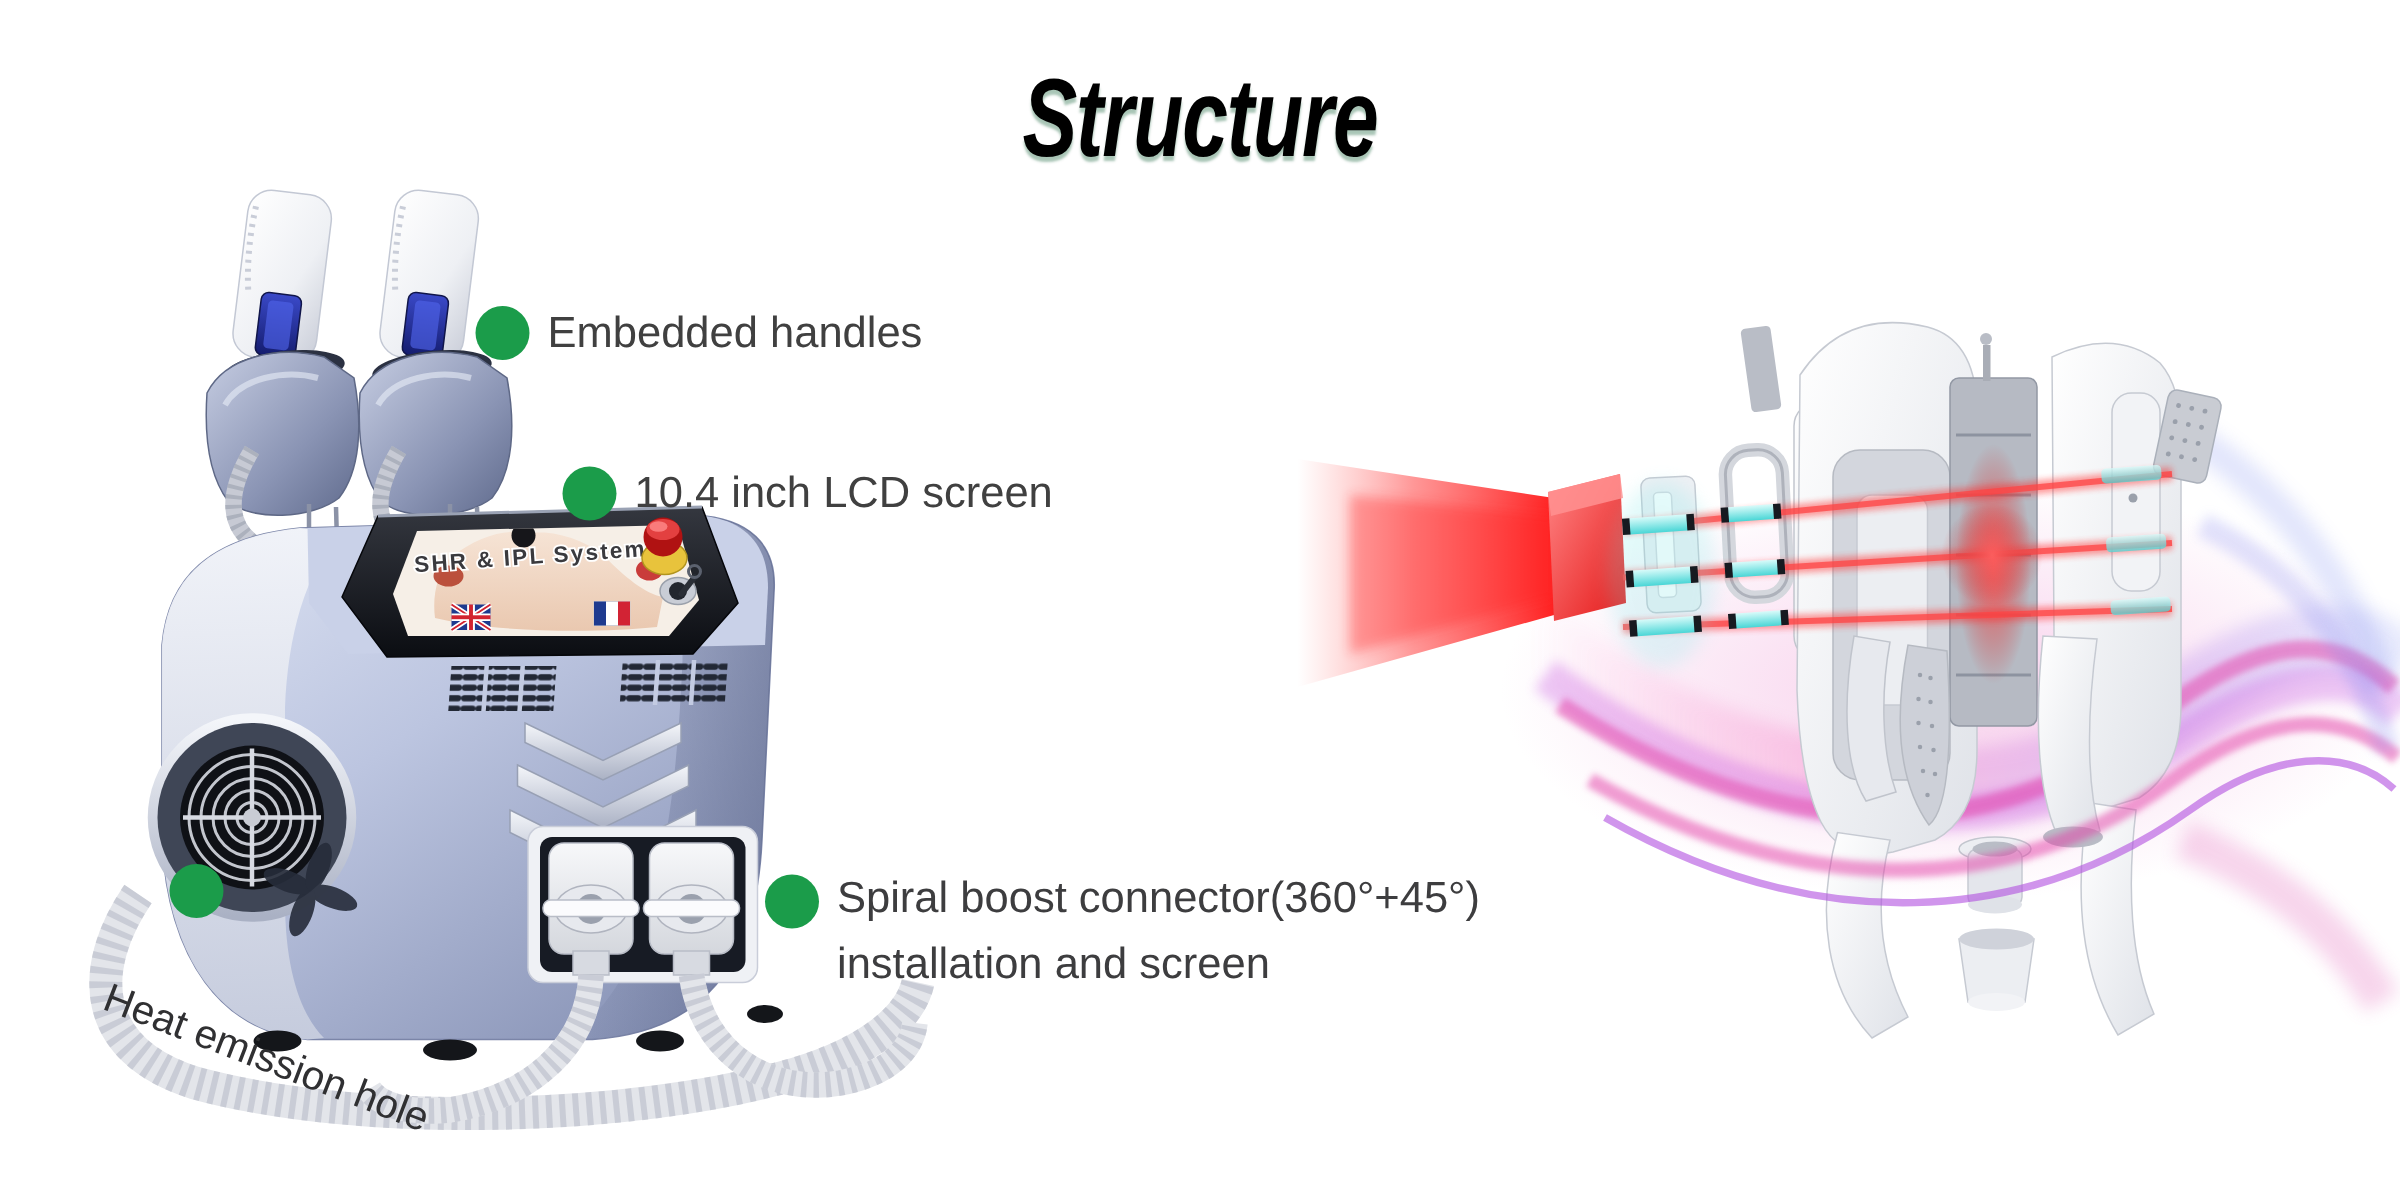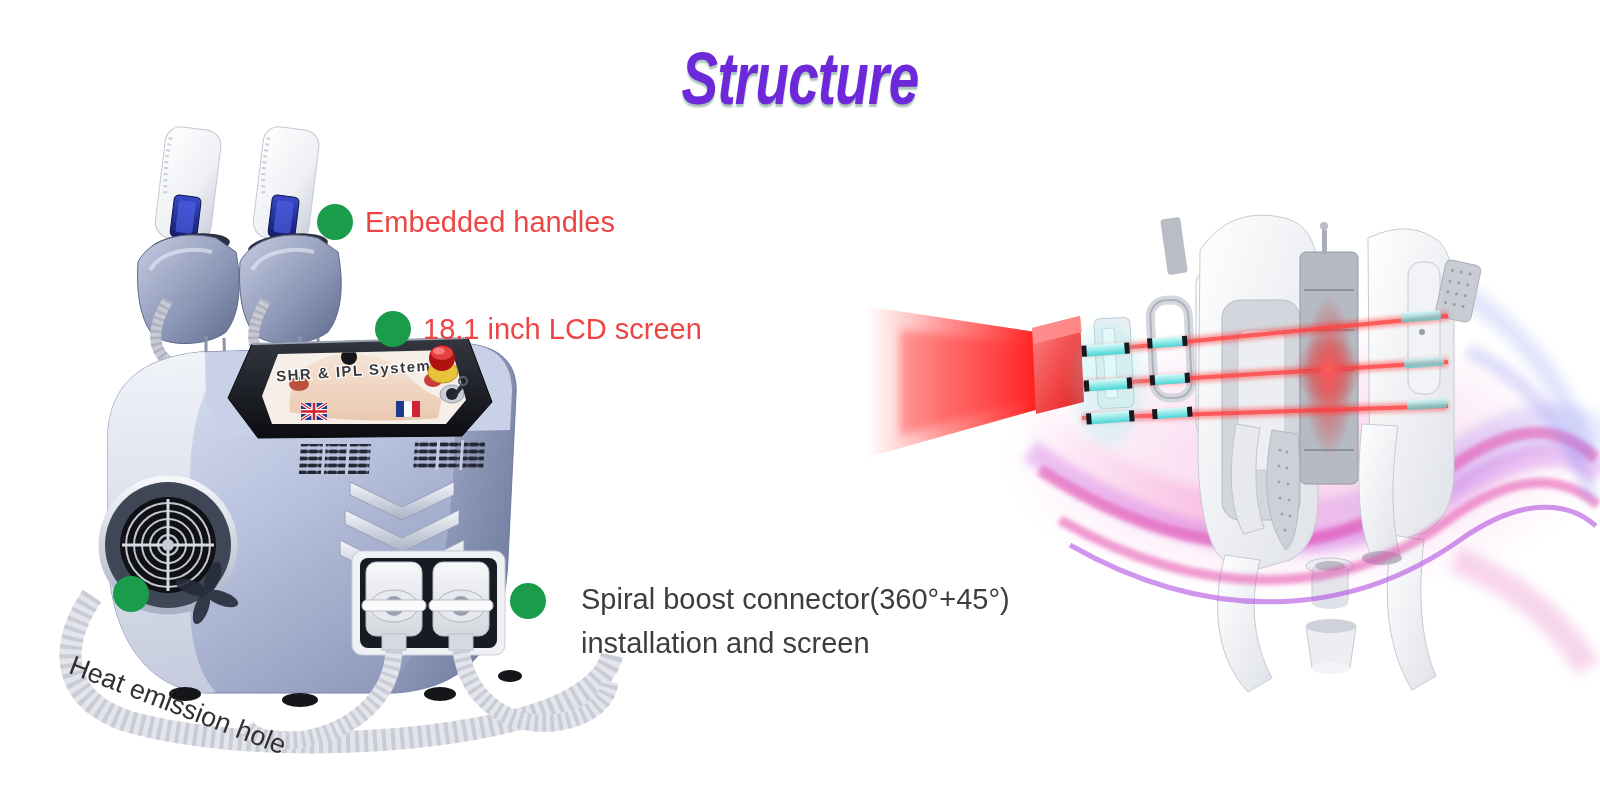--- a/index.html
+++ b/index.html
@@ -1,28 +1,28 @@
 <!DOCTYPE html>
 <html><head>
 <meta charset="utf-8">
 <style>
   html,body{margin:0;padding:0;background:#fff;}
   .stage{position:relative;width:1600px;height:800px;background:#ffffff;overflow:hidden;
          font-family:"Liberation Sans", sans-serif;}
   .title{position:absolute;left:0;right:0;top:36px;margin:0;text-align:center;
-         font-size:74px;font-weight:900;font-style:italic;color:#6d28d9;
+         font-size:74px;font-weight:900;font-style:italic;color:#000000;
          text-shadow:0 3px 2px rgba(10,90,45,.35);letter-spacing:-1px;}
   .title span{display:inline-block;transform:scaleX(.74);transform-origin:center;}
   .illus{position:absolute;}
   .callout{position:absolute;display:flex;align-items:center;gap:12px;z-index:5;}
   .dot{width:36px;height:36px;border-radius:50%;background:#1b9c4a;flex:0 0 auto;}
   .dot.abs{position:absolute;z-index:6;}
-  .clabel{font-size:29px;color:#ef4444;line-height:36px;white-space:nowrap;}
+  .clabel{font-size:29px;color:#404040;line-height:36px;white-space:nowrap;}
   .clabel2{font-size:29px;color:#3d3d3f;line-height:44px;}
-  .clabel2 span{display:block;white-space:nowrap;margin-left:23px;}
+  .clabel2 span{display:block;white-space:nowrap;}
   .rot-label{position:absolute;font-size:27px;color:#303032;transform:rotate(21deg);
              transform-origin:left top;white-space:nowrap;z-index:5;}
 </style>
 </head>
 <body>
 
 <div class="stage">
 
   <h1 class="title"><span>Structure</span></h1>
 
@@ -465,21 +465,21 @@
     </g>
   </svg>
 
   <div class="callout" style="left:317px;top:204px;">
     <span class="dot"></span>
     <span class="clabel">Embedded handles</span>
   </div>
 
   <div class="callout" style="left:375px;top:311px;">
     <span class="dot"></span>
-    <span class="clabel">18.1 inch LCD screen</span>
+    <span class="clabel">10.4 inch LCD screen</span>
   </div>
 
   <div class="callout" style="left:510px;top:577px;align-items:flex-start;">
     <span class="dot" style="margin-top:6px"></span>
     <span class="clabel2">
       <span>Spiral boost connector(360°+45°)</span>
       <span>installation and screen</span>
     </span>
   </div>
 

